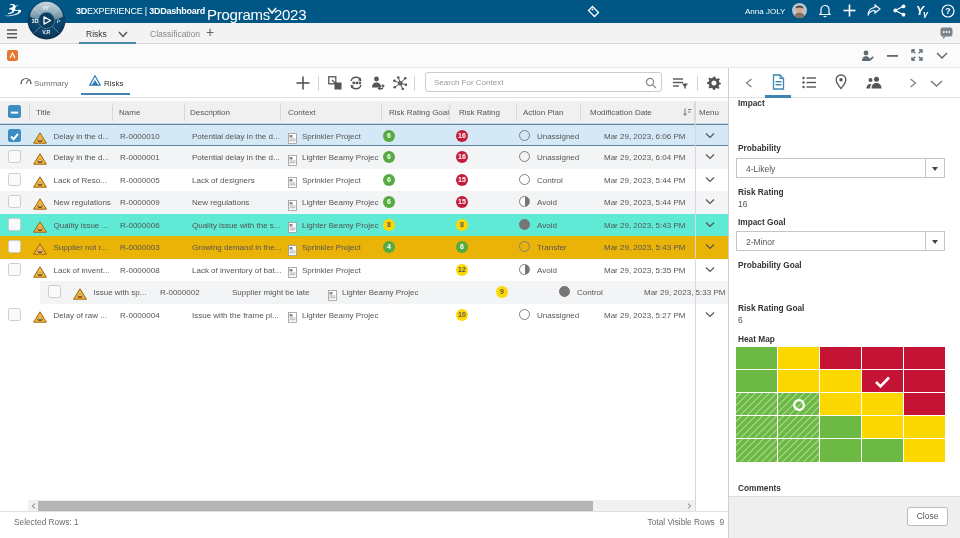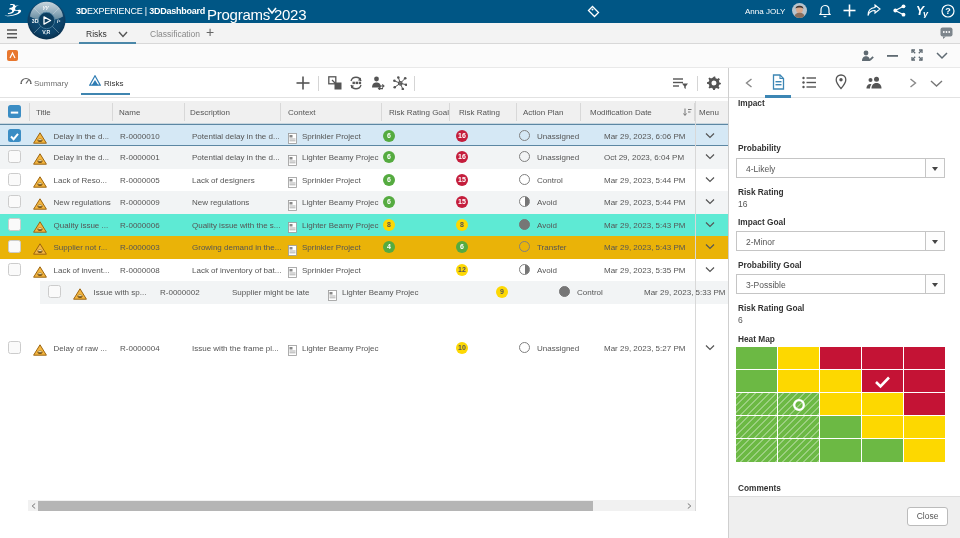--- a/index.html
+++ b/index.html
@@ -271,20 +271,27 @@
       <line x1="7.3" y1="7.3" x2="9.5" y2="12.5" stroke="#555" stroke-width="1"></line>
       <circle cx="9.8" cy="13" r="1.3" fill="#555"></circle>
       <line x1="7.3" y1="7.3" x2="2" y2="11" stroke="#555" stroke-width="1"></line>
       <circle cx="1.7" cy="11.3" r="1.3" fill="#555"></circle>
       <line x1="7.3" y1="7.3" x2="1.8" y2="5" stroke="#555" stroke-width="1"></line>
       <circle cx="1.4" cy="4.8" r="1.3" fill="#555"></circle>
       <line x1="7.3" y1="7.3" x2="5.5" y2="1.8" stroke="#555" stroke-width="1"></line>
       <circle cx="5.3" cy="1.5" r="1.3" fill="#555"></circle>
     </svg>
   <div class="vsep" style="left:414px"></div>
+  <div id="sfc">
+    <div class="ph">Search For Context</div>
+    <svg class="abs" style="left:219px;top:4px" width="12" height="12" viewBox="0 0 12 12">
+        <circle cx="5" cy="5" r="3.6" stroke="#888" stroke-width="1.2" fill="none"></circle>
+        <line x1="7.8" y1="7.8" x2="11" y2="11" stroke="#888" stroke-width="1.2"></line>
+      </svg>
+  </div>
 
   <svg class="abs" style="left:673px;top:9px" width="16" height="13" viewBox="0 0 16 13">
       <line x1="0" y1="2" x2="10" y2="2" stroke="#555" stroke-width="1.4"></line>
       <line x1="0" y1="5.5" x2="10" y2="5.5" stroke="#555" stroke-width="1.4"></line>
       <line x1="0" y1="9" x2="6" y2="9" stroke="#555" stroke-width="1.4"></line>
       <path d="M9 6.5 L15 6.5 L12.7 9.5 L12.7 12 L11.3 11 L11.3 9.5 Z" fill="#555"></path>
     </svg>
   <div class="vsep" style="left:697px"></div>
 
   <svg class="abs" style="left:707px;top:8px" width="14" height="14" viewBox="0 0 14 14">
@@ -405,21 +412,21 @@
             <rect x="0.5" y="0.5" width="8" height="10" fill="#fff" stroke="#999" stroke-width="0.8"></rect>
             <rect x="1.5" y="2" width="3" height="2.5" fill="#888"></rect>
             <line x1="1.5" y1="6" x2="7.5" y2="6" stroke="#999" stroke-width="0.8"></line>
             <line x1="1.5" y1="7.8" x2="7.5" y2="7.8" stroke="#999" stroke-width="0.8"></line>
           </svg></div>
         <div class="cell" style="left:302px;width:78px">Lighter Beamy Projec</div>
         <div class="circ g" style="left:383px;top:5px">6</div>
         <div class="circ r" style="left:456px;top:5px">16</div>
         <div class="ap" style="left:519px;top:5px"></div>
         <div class="cell" style="left:537px">Unassigned</div>
-        <div class="cell" style="left:604px">Oct 29, 2023, 6:04 PM</div>
+        <div class="cell" style="left:604px">Mar 29, 2023, 6:04 PM</div>
         <svg class="mch">
           <path d="M3 3.5 L7 7.5 L11 3.5" stroke="#555" stroke-width="1.2" fill="none"></path>
         </svg>
       </div>
       <div class="row" style="top:70.5px;background:#fff;">
         <div class="cb off" style="top:4px"></div>
         <div class="tri" style="top:5px"><svg width="14" height="12" viewBox="0 0 14 12">
             <path d="M7 0.8 L13.4 11.2 L0.6 11.2 Z" fill="#f4b63f" stroke="#9c6410" stroke-width="1"></path>
             <ellipse cx="7" cy="8.2" rx="2.6" ry="1.7" fill="#6e4a12"></ellipse>
             <path d="M5 8.2 a2 1.4 0 0 1 4 0" fill="#e8d6a0"></path>
@@ -564,21 +571,21 @@
           </svg></div>
         <div class="cell" style="left:302px;width:78px">Lighter Beamy Projec</div>
         <div class="circ y" style="left:456px;top:5px">9</div>
         <div class="ap full" style="left:519px;top:5px"></div>
         <div class="cell" style="left:537px">Control</div>
         <div class="cell" style="left:604px">Mar 29, 2023, 5:33 PM</div>
         <svg class="mch">
           <path d="M3 3.5 L7 7.5 L11 3.5" stroke="#555" stroke-width="1.2" fill="none"></path>
         </svg>
       </div>
-      <div class="row" style="top:205.5px;background:#fff;margin-top:33px;">
+      <div class="row" style="top:205.5px;background:#fff;">
         <div class="cb off" style="top:4px"></div>
         <div class="tri" style="top:5px"><svg width="14" height="12" viewBox="0 0 14 12">
             <path d="M7 0.8 L13.4 11.2 L0.6 11.2 Z" fill="#f4b63f" stroke="#9c6410" stroke-width="1"></path>
             <ellipse cx="7" cy="8.2" rx="2.6" ry="1.7" fill="#6e4a12"></ellipse>
             <path d="M5 8.2 a2 1.4 0 0 1 4 0" fill="#e8d6a0"></path>
           </svg></div>
         <div class="cell" style="left:53.5px;width:58px">Delay of raw ...</div>
         <div class="cell" style="left:120px">R-0000004</div>
         <div class="cell" style="left:192px;width:89px">Issue with the frame pl...</div>
         <div class="abs" style="left:288px;top:5.5px"><svg width="9" height="11" viewBox="0 0 9 11">
@@ -599,45 +606,44 @@
     </div>
   <div id="vline695"></div>
   <div id="hscroll">
     <svg class="abs" style="left:3px;top:2.5px" width="6" height="6">
         <path d="M4.2 0.5 L1.2 3 L4.2 5.5" stroke="#777" stroke-width="1" fill="none"></path>
       </svg>
     <div id="hthumb"></div>
     <svg class="abs" style="left:658px;top:2.5px" width="6" height="6">
         <path d="M1.8 0.5 L4.8 3 L1.8 5.5" stroke="#777" stroke-width="1" fill="none"></path>
       </svg>
+  </div>
+  <div id="status">
+    <div class="l">Selected Rows: 1</div>
+    <div class="r">Total Visible Rows&nbsp;&nbsp;9</div>
   </div>
 </div>
 
 <div id="panel">
   <div class="plabel" style="top:0px">Impact</div>
   <div class="plabel" style="top:45px">Probability</div>
   <div class="dd" style="top:60px">
       <div class="tx">4-Likely</div>
       <div class="btn"></div>
       <div class="ar"></div>
     </div>
   <div class="plabel" style="top:89px">Risk Rating</div>
   <div class="pval" style="top:101px">16</div>
   <div class="plabel" style="top:119px">Impact Goal</div>
   <div class="dd" style="top:133px">
       <div class="tx">2-Minor</div>
       <div class="btn"></div>
       <div class="ar"></div>
     </div>
   <div class="plabel" style="top:162px">Probability Goal</div>
-  <div class="dd" style="top:176px">
-      <div class="tx">3-Possible</div>
-      <div class="btn"></div>
-      <div class="ar"></div>
-    </div>
   <div class="plabel" style="top:205px">Risk Rating Goal</div>
   <div class="pval" style="top:217px">6</div>
   <div class="plabel" style="top:236px">Heat Map</div>
   <div id="hm">
       <div class="hc5 cg" style="left:0px;top:0px"></div>
       <div class="hc5 cy" style="left:42.1px;top:0px"></div>
       <div class="hc5 cr" style="left:84.2px;top:0px"></div>
       <div class="hc5 cr" style="left:126.30000000000001px;top:0px"></div>
       <div class="hc5 cr" style="left:168.4px;top:0px"></div>
       <div class="hc5 cg" style="left:0px;top:23.1px"></div>

